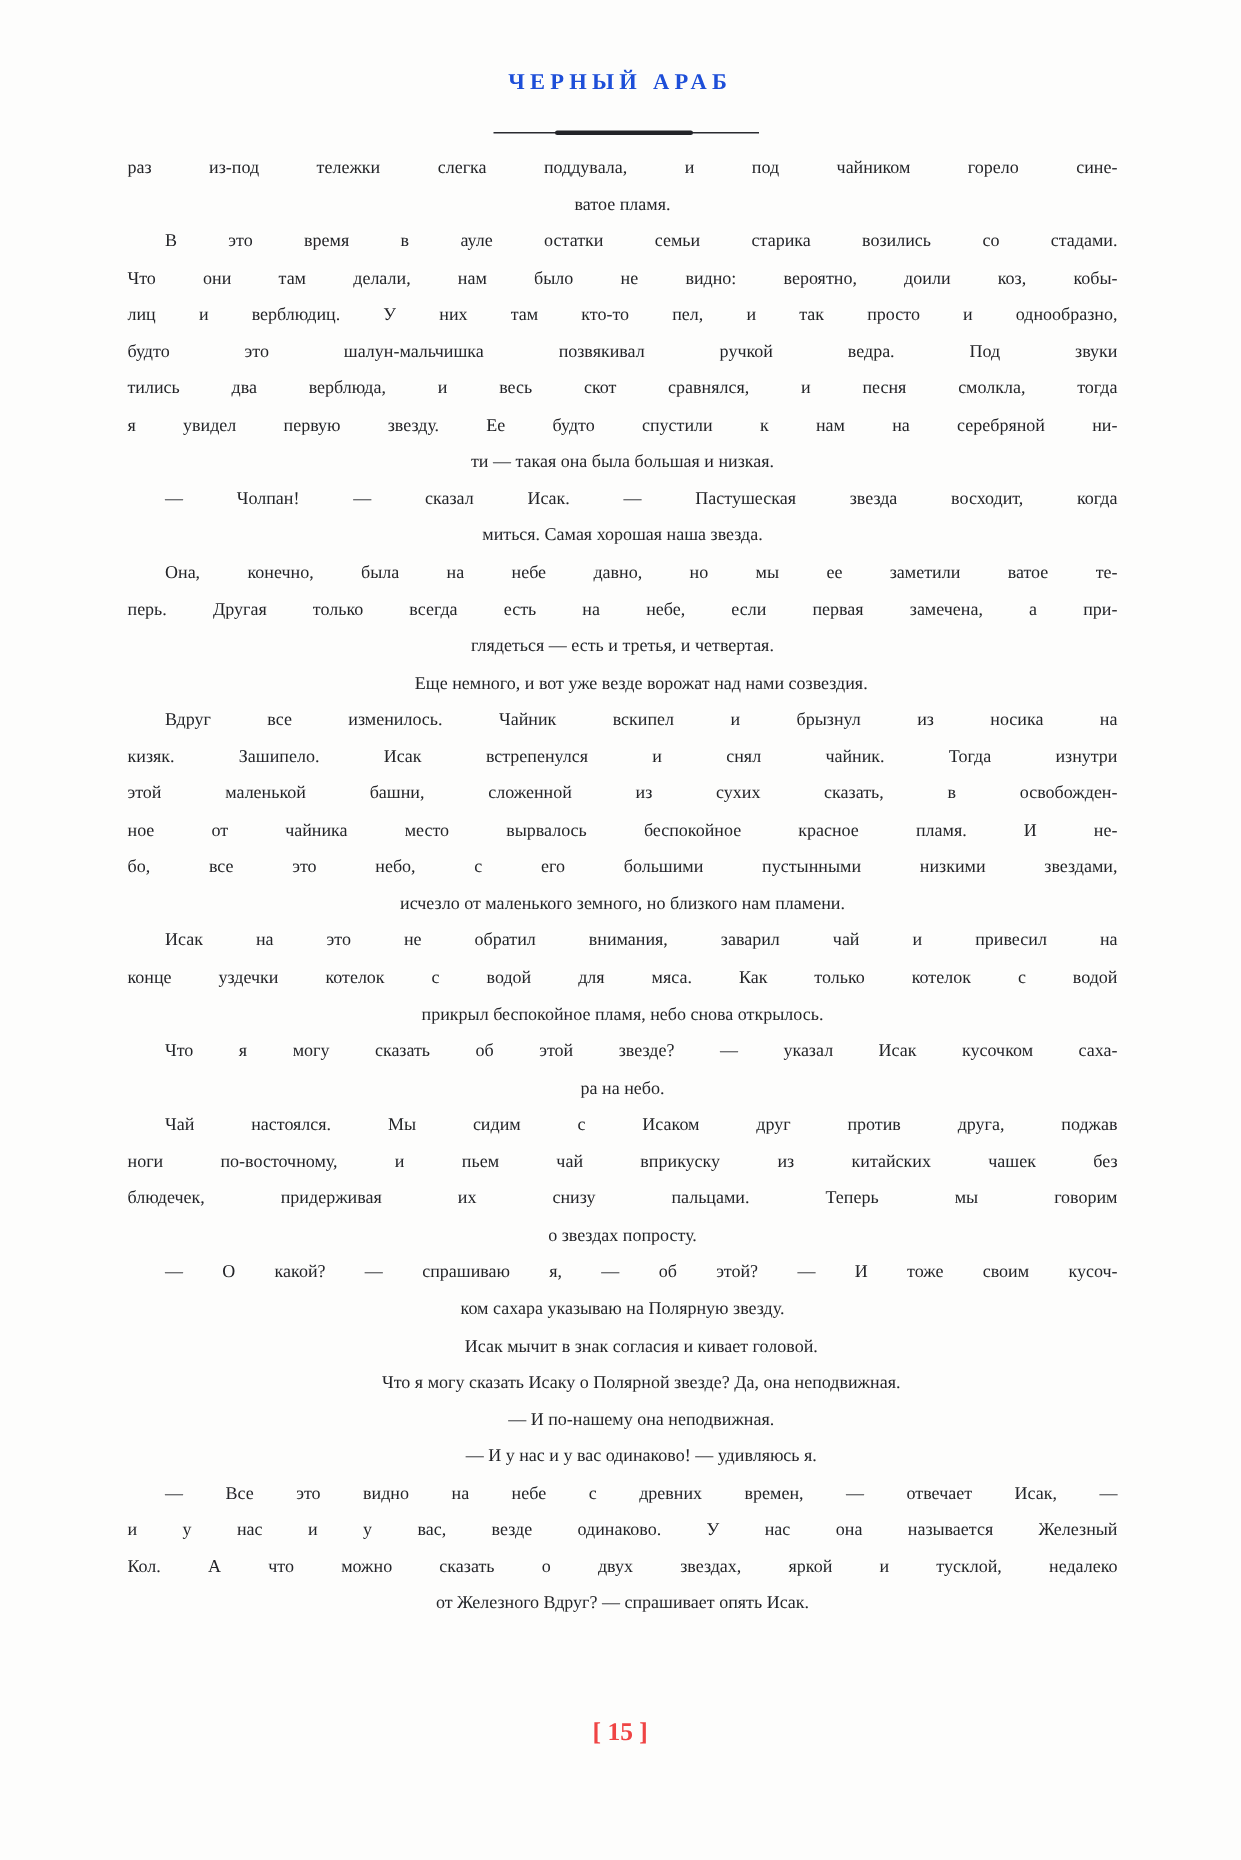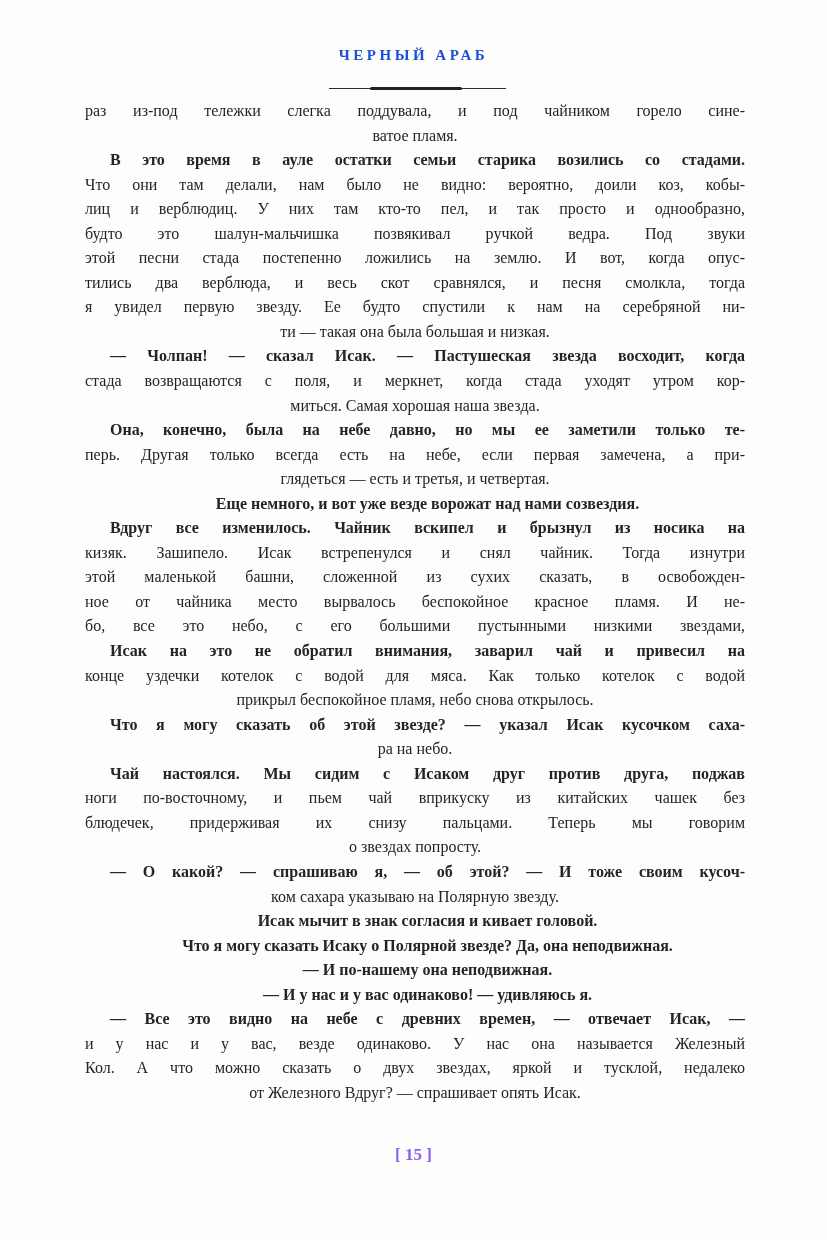--- a/index.html
+++ b/index.html
@@ -45,39 +45,39 @@
       width: 92px;
       height: 3.2px;
       background: #232428;
       border-radius: 2px;
     }
     .body-text {
       position: absolute;
       top: 99px;
       left: 85px;
       width: 660px;
-      font-size: 16px;
+      font-size: 12px;
       line-height: 24.55px;
     }
     .line { text-align: center; }
     .line.jl {
       text-align: justify;
       text-align-last: justify;
     }
-    .line.first { text-indent: 25px; font-weight: bold; }
+    .line.first { text-indent: 25px; }
     .page-number {
       position: absolute;
       top: 1144px;
       left: 0;
       width: 827px;
       text-align: center;
       font-weight: bold;
       font-size: 17px;
       line-height: 22px;
-      color: #8b5cf6;
+      color: #ef4444;
     }
   </style>
 </head>
 <body>
 
 <div class="running-head">ЧЕРНЫЙ АРАБ</div>
 
 <div class="rule-wrap">
   <div class="rule-thin"></div>
   <div class="rule-thick"></div>
@@ -86,44 +86,43 @@
 <div class="body-text">
     <div class="para">
       <div class="line jl">раз из-под тележки слегка поддувала, и под чайником горело сине-</div>
       <div class="line">ватое пламя.</div>
     </div>
     <div class="para">
       <div class="line jl first">В это время в ауле остатки семьи старика возились со стадами.</div>
       <div class="line jl">Что они там делали, нам было не видно: вероятно, доили коз, кобы-</div>
       <div class="line jl">лиц и верблюдиц. У них там кто-то пел, и так просто и однообразно,</div>
       <div class="line jl">будто это шалун-мальчишка позвякивал ручкой ведра. Под звуки</div>
-      <div class="line jl">этой песни стада постепенно ложились на землю. И вот, когда опус-</div>
       <div class="line jl">тились два верблюда, и весь скот сравнялся, и песня смолкла, тогда</div>
       <div class="line jl">я увидел первую звезду. Ее будто спустили к нам на серебряной ни-</div>
       <div class="line">ти — такая она была большая и низкая.</div>
     </div>
     <div class="para">
       <div class="line jl first">— Чолпан! — сказал Исак. — Пастушеская звезда восходит, когда</div>
-      <div class="line jl">стада возвращаются с поля, и меркнет, когда стада уходят утром кор-</div>
       <div class="line">миться. Самая хорошая наша звезда.</div>
     </div>
     <div class="para">
-      <div class="line jl first">Она, конечно, была на небе давно, но мы ее заметили только те-</div>
+      <div class="line jl first">Она, конечно, была на небе давно, но мы ее заметили ватое те-</div>
       <div class="line jl">перь. Другая только всегда есть на небе, если первая замечена, а при-</div>
       <div class="line">глядеться — есть и третья, и четвертая.</div>
     </div>
     <div class="para">
       <div class="line first">Еще немного, и вот уже везде ворожат над нами созвездия.</div>
     </div>
     <div class="para">
       <div class="line jl first">Вдруг все изменилось. Чайник вскипел и брызнул из носика на</div>
       <div class="line jl">кизяк. Зашипело. Исак встрепенулся и снял чайник. Тогда изнутри</div>
       <div class="line jl">этой маленькой башни, сложенной из сухих сказать, в освобожден-</div>
       <div class="line jl">ное от чайника место вырвалось беспокойное красное пламя. И не-</div>
       <div class="line jl">бо, все это небо, с его большими пустынными низкими звездами,</div>
+      <div class="line">исчезло от маленького земного, но близкого нам пламени.</div>
     </div>
     <div class="para">
       <div class="line jl first">Исак на это не обратил внимания, заварил чай и привесил на</div>
       <div class="line jl">конце уздечки котелок с водой для мяса. Как только котелок с водой</div>
       <div class="line">прикрыл беспокойное пламя, небо снова открылось.</div>
     </div>
     <div class="para">
       <div class="line jl first">Что я могу сказать об этой звезде? — указал Исак кусочком саха-</div>
       <div class="line">ра на небо.</div>
     </div>

